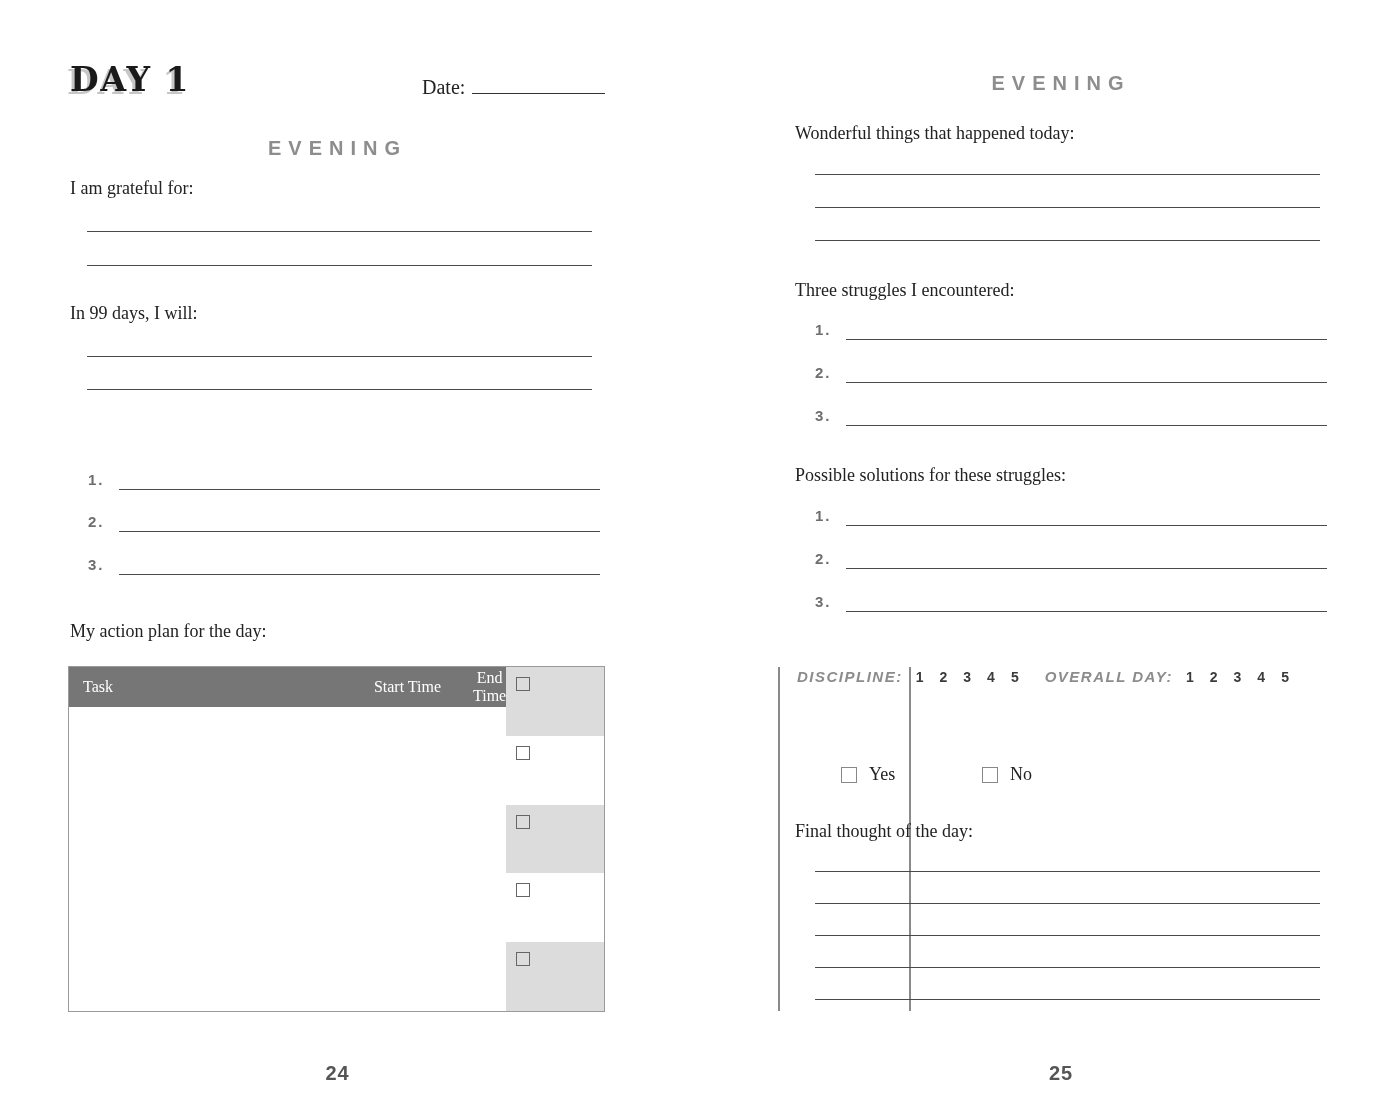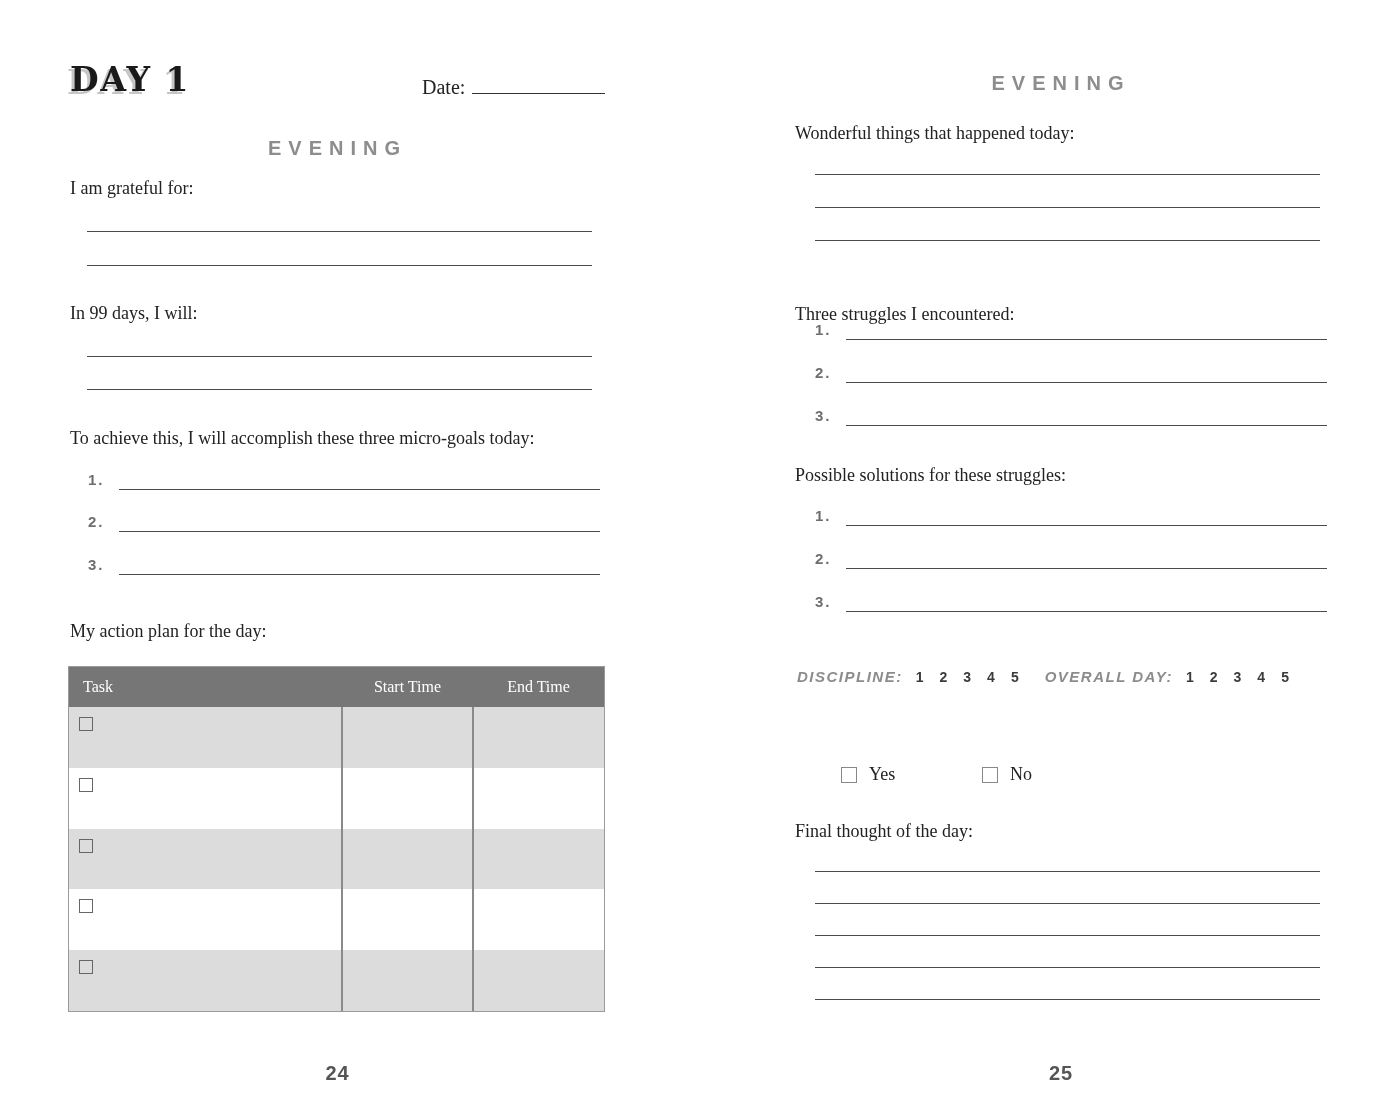--- a/index.html
+++ b/index.html
@@ -31,21 +31,21 @@
   .numrow { display:flex; align-items:flex-end; gap:14px; }
   .num {
     font-family:"Liberation Sans", sans-serif; font-weight:600;
     font-size:15px; color:#6e6e6e; line-height:20px; letter-spacing:2px;
   }
   .numrow .nline { flex:1; height:0; border-bottom:1.5px solid #4a4a4a; }
 
   
   .plan-table {
     left:68px; top:666px; width:537px; height:346px;
-    border:1px solid #9a9a9a; display:flex; flex-direction:column;
+    border:1px solid #9a9a9a; display:flex; flex-direction:row;
   }
   .thead {
     height:40px; background:#767676; color:#fff;
     display:flex; align-items:center; font-size:16px; flex:0 0 40px;
   }
   .th-task { width:273px; padding-left:14px; }
   .th-start { width:131px; text-align:center; }
   .th-end { flex:1; text-align:center; }
   .tbody { flex:1; position:relative; display:flex; flex-direction:column; }
   .trow { flex:1; display:flex; }
@@ -94,21 +94,20 @@
   <div class="abs section-title" style="left:70px; top:137px; width:535px;">EVENING</div>
 
   <div class="abs label" style="left:70px; top:178px;">I am grateful for:</div>
   <div class="abs wline" style="left:87px; top:231px; width:505px;"></div>
   <div class="abs wline" style="left:87px; top:265px; width:505px;"></div>
 
   <div class="abs label" style="left:70px; top:303px;">In 99 days, I will:</div>
   <div class="abs wline" style="left:87px; top:356px; width:505px;"></div>
   <div class="abs wline" style="left:87px; top:389px; width:505px;"></div>
 
-  <div class="abs label" style="left:70px; top:428px;">To achieve this, I will accomplish these three micro-goals today:</div>
 
   <div class="abs numrow" style="left:88px; top:470px; width:512px;">
     <span class="num">1.</span>
     <span class="nline"></span>
   </div>
   <div class="abs numrow" style="left:88px; top:512px; width:512px;">
     <span class="num">2.</span>
     <span class="nline"></span>
   </div>
   <div class="abs numrow" style="left:88px; top:555px; width:512px;">
@@ -147,21 +146,21 @@
 
   <div class="abs page-num" style="left:70px; top:1062px; width:535px;">24</div>
 
   <div class="abs section-title" style="left:795px; top:72px; width:532px;">EVENING</div>
 
   <div class="abs label" style="left:795px; top:123px;">Wonderful things that happened today:</div>
   <div class="abs wline" style="left:815px; top:174px; width:505px;"></div>
   <div class="abs wline" style="left:815px; top:207px; width:505px;"></div>
   <div class="abs wline" style="left:815px; top:240px; width:505px;"></div>
 
-  <div class="abs label" style="left:795px; top:280px;margin-top:24px;">Three struggles I encountered:</div>
+  <div class="abs label" style="left:795px; top:280px;">Three struggles I encountered:</div>
 
   <div class="abs numrow" style="left:815px; top:320px; width:512px;">
     <span class="num">1.</span>
     <span class="nline"></span>
   </div>
   <div class="abs numrow" style="left:815px; top:363px; width:512px;">
     <span class="num">2.</span>
     <span class="nline"></span>
   </div>
   <div class="abs numrow" style="left:815px; top:406px; width:512px;">

